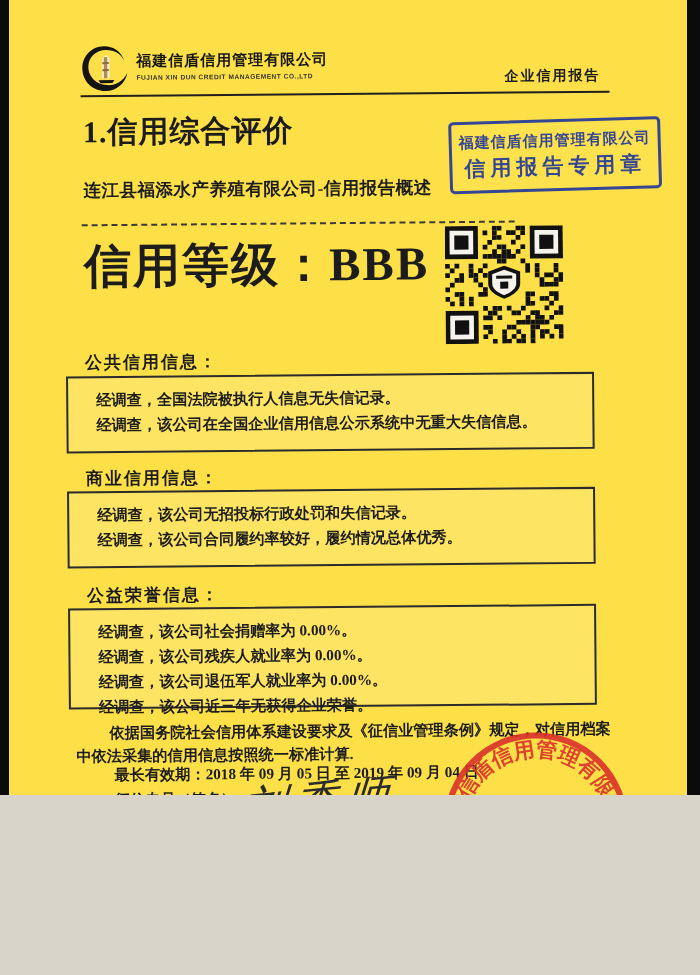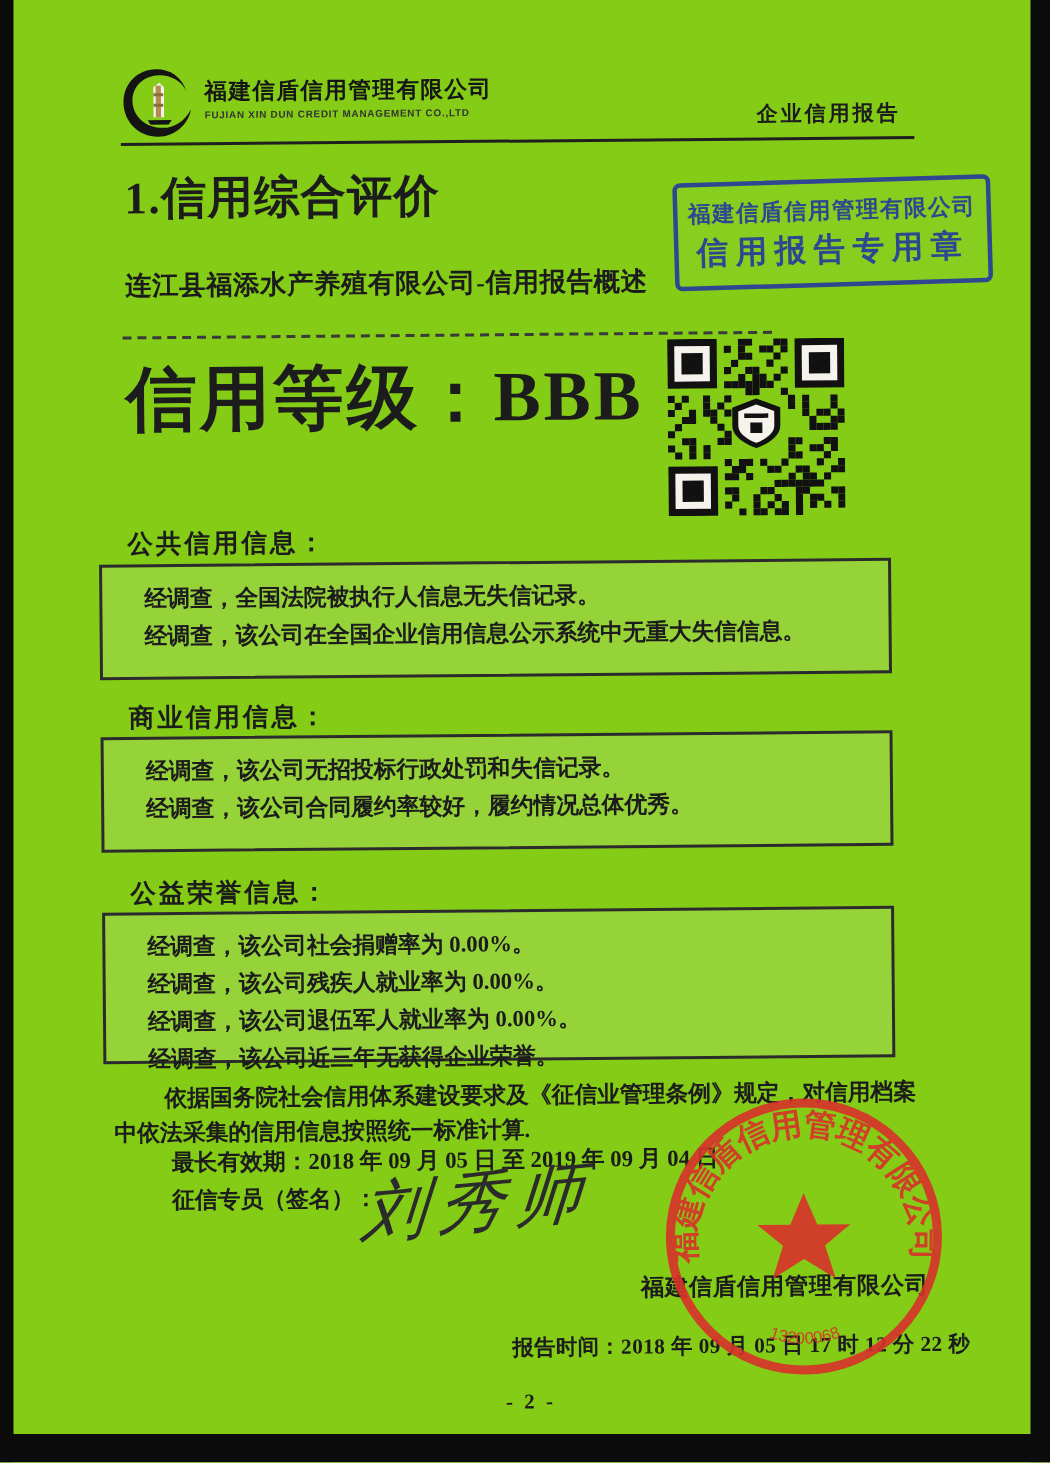--- a/index.html
+++ b/index.html
@@ -1,17 +1,17 @@
 <!DOCTYPE html>
 <html><head>
 <meta charset="utf-8">
 <style>
   html,body{margin:0;padding:0;}
   body{width:700px;height:975px;background:#d8d4c9;font-family:"Liberation Serif","DejaVu Serif",serif;}
-  .page{position:relative;width:700px;height:975px;background:#84cc16;overflow:hidden;color:#1c1c1c;}
+  .page{position:relative;width:700px;height:795px;background:#fde047;overflow:hidden;color:#1c1c1c;}
   .edge{position:absolute;background:#0b0b0b;z-index:50;}
   .edge-left{left:0;top:0;width:9px;height:975px;}
   .edge-right{left:687px;top:0;width:13px;height:975px;}
   .edge-bottom{left:0;top:956px;width:700px;height:19px;}
   .content{position:absolute;left:0;top:0;width:700px;height:975px;transform:rotate(-0.5deg);}
 
   
   .logo{position:absolute;left:84px;top:42px;}
   .logo-text{position:absolute;left:140px;top:50px;}
   .logo-cn{font-size:15px;font-weight:bold;letter-spacing:1px;color:#161616;}

